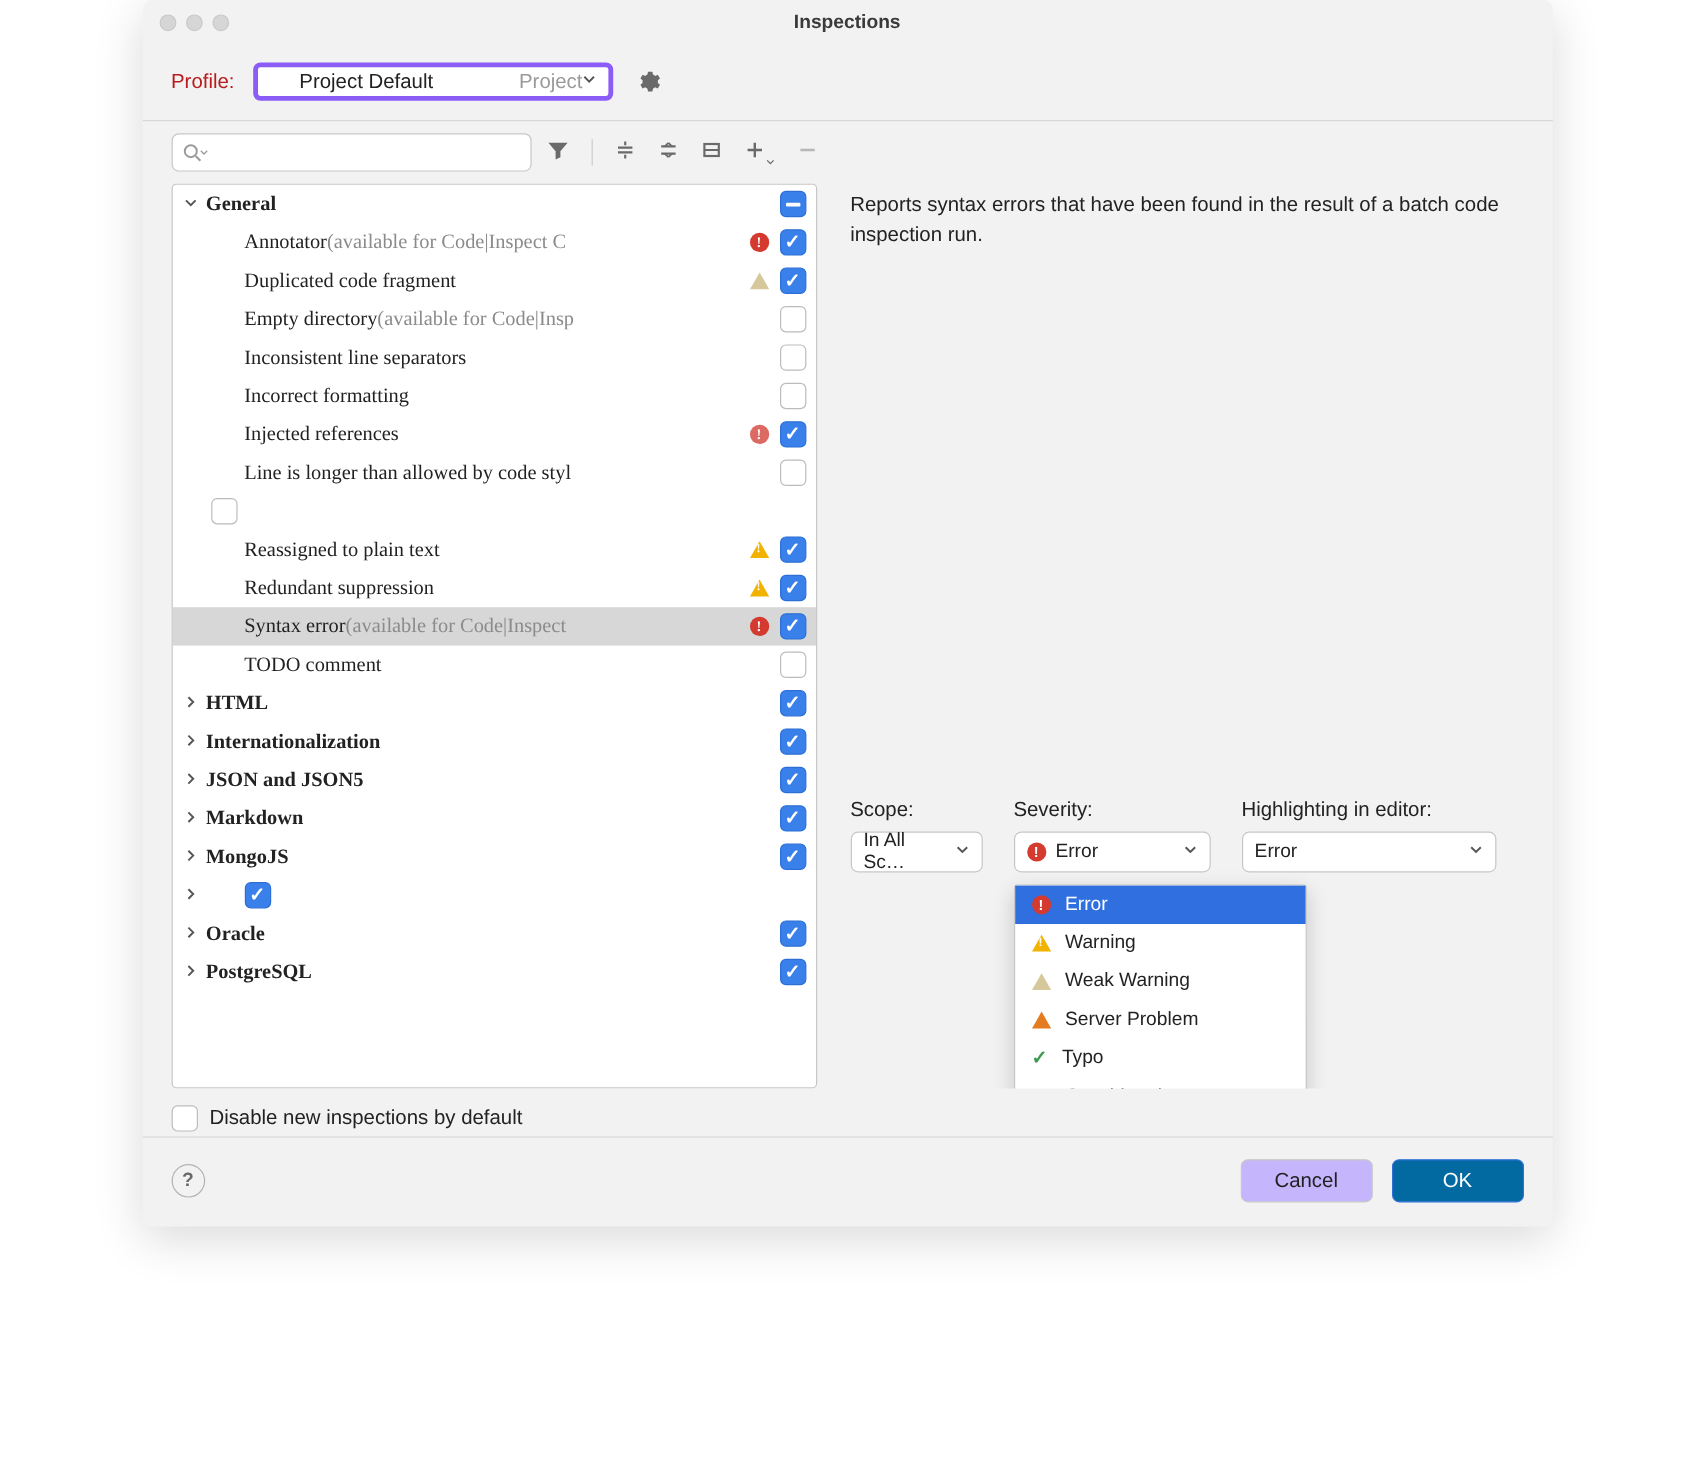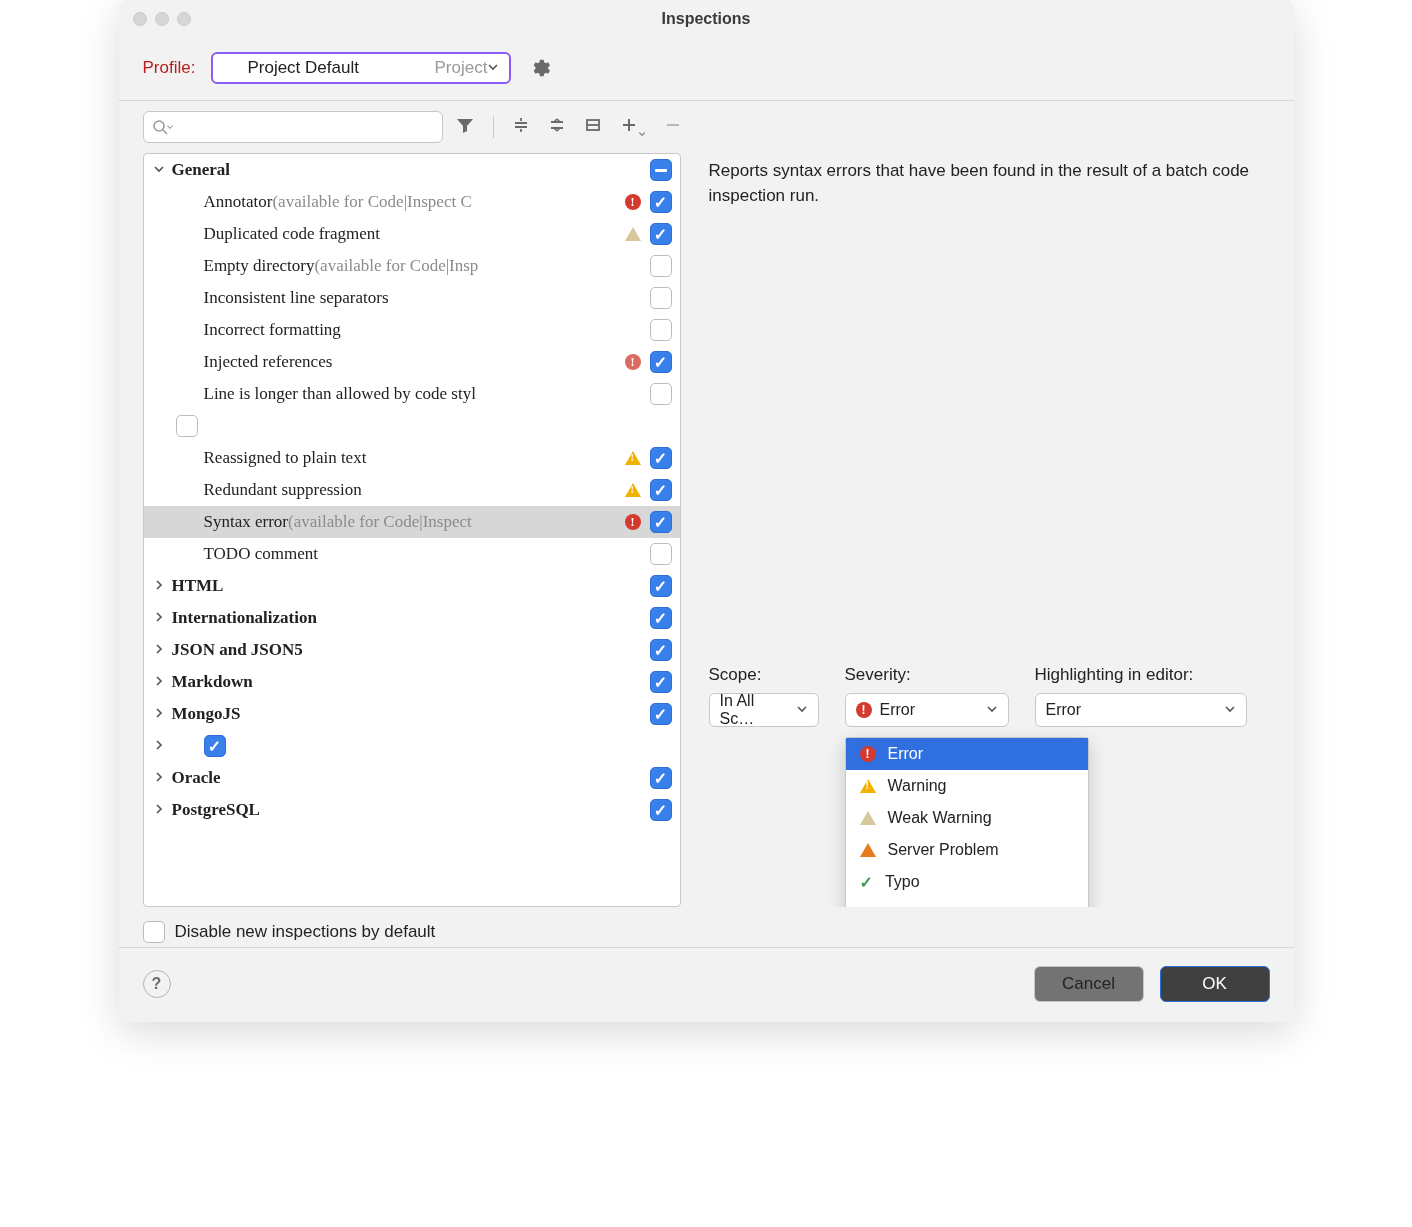--- a/index.html
+++ b/index.html
@@ -47,21 +47,21 @@
   .profile-row {
     display: flex; align-items: center;
     padding: 14px 24px 16px 24px;
     gap: 16px;
     border-bottom: 1px solid #d7d7d7;
   }
   .profile-label { font-size: 17px; color: #b91c1c; }
   .profile-select {
     display: flex; align-items: center;
     background: #fff;
-    border: 2px solid #8b5cf6;
+    border: 4px solid #8b5cf6;
     border-radius: 6px;
     height: 32px;
     padding: 0 10px;
     min-width: 300px;
     position: relative;
   }
   .profile-select .main { color: #222; font-size: 17px; }
   .profile-select .hint { color: #9a9a9a; font-size: 17px; margin-left: 8px; }
   .profile-select .arrow { margin-left: auto; }
   .gear-btn { width: 26px; height: 26px; display:flex; align-items:center; justify-content:center; }
@@ -182,23 +182,23 @@
   .help-btn {
     width:28px;height:28px;border:1.5px solid #b3b3b3;border-radius:50%;
     display:flex;align-items:center;justify-content:center;
     color:#6a6a6a;font-weight:600;
   }
   .spacer { flex:1; }
   .btn {
     height: 36px; min-width: 110px;
     border-radius: 6px; font-size:17px;
     display:flex; align-items:center; justify-content:center;
-    border:1px solid #c7c7c7; background:#737373;
-  }
-  .btn.primary { background:#404040; border-color:#2d6fd6; color:#fff; font-weight:500; }
+    border:1px solid #c7c7c7; background:#c4b5fd;
+  }
+  .btn.primary { background:#0369a1; border-color:#2d6fd6; color:#fff; font-weight:500; }
   .btn + .btn { margin-left: 16px; }
   .arrow svg { width:12px;height:12px; }
   .sev-error { width:16px;height:16px;border-radius:50%;background:#d43a2f;color:#fff;display:flex;align-items:center;justify-content:center;font-size:12px;font-weight:700; }
   .sev-error.pale { background:#dd6a62; }
   .sev-error::after{content:"!";line-height:1;}
   .sev-warn { width:0;height:0;border-left:8px solid transparent;border-right:8px solid transparent;border-bottom:14px solid #f2b200;position:relative; }
   .sev-warn::after{content:"!";position:absolute;left:-2px;top:1px;font-size:10px;color:#fff;font-weight:700;}
   .sev-weak { width:0;height:0;border-left:8px solid transparent;border-right:8px solid transparent;border-bottom:14px solid #d6c89b; }
   .sev-server { width:0;height:0;border-left:8px solid transparent;border-right:8px solid transparent;border-bottom:14px solid #e47b1f; }
   .sev-typo { color:#3a9a4d; font-weight:700; font-size:16px; }

